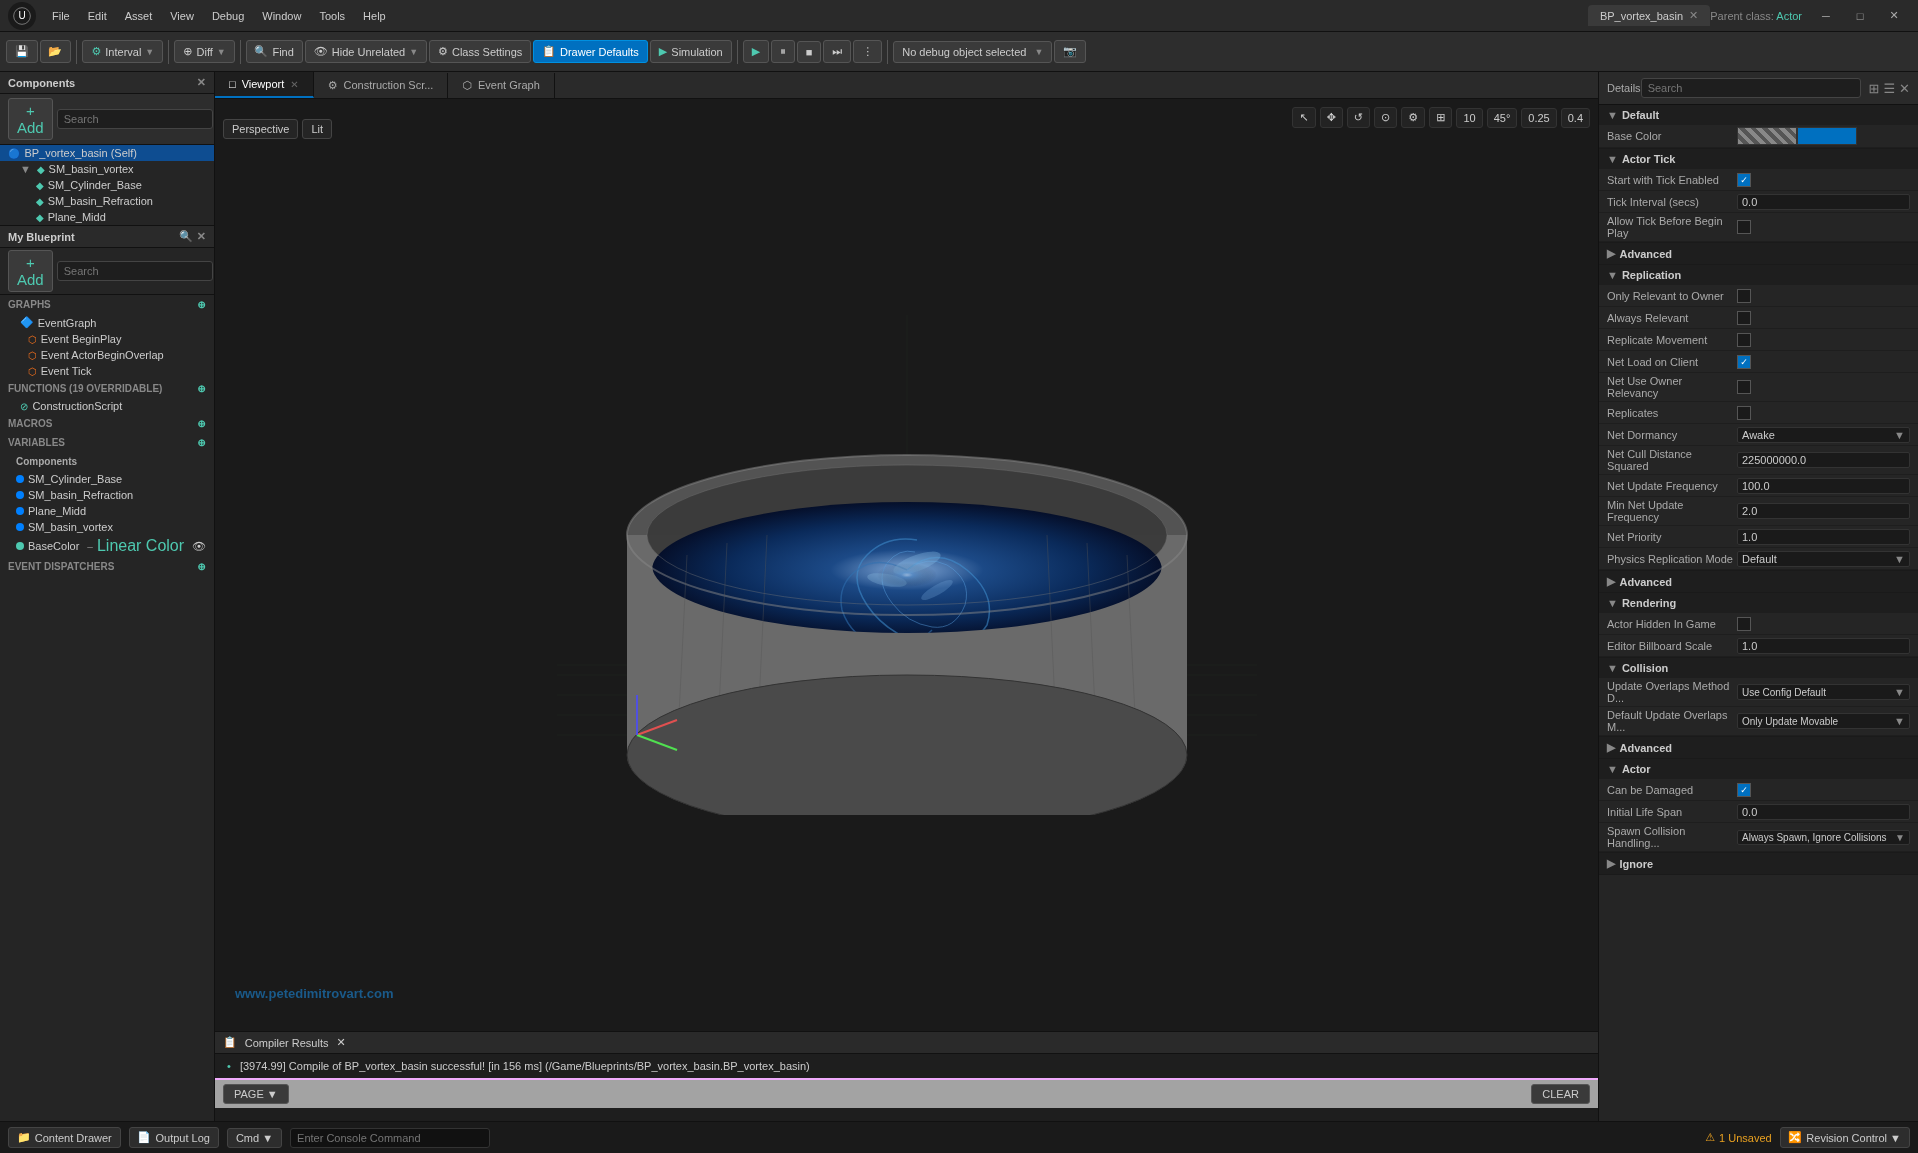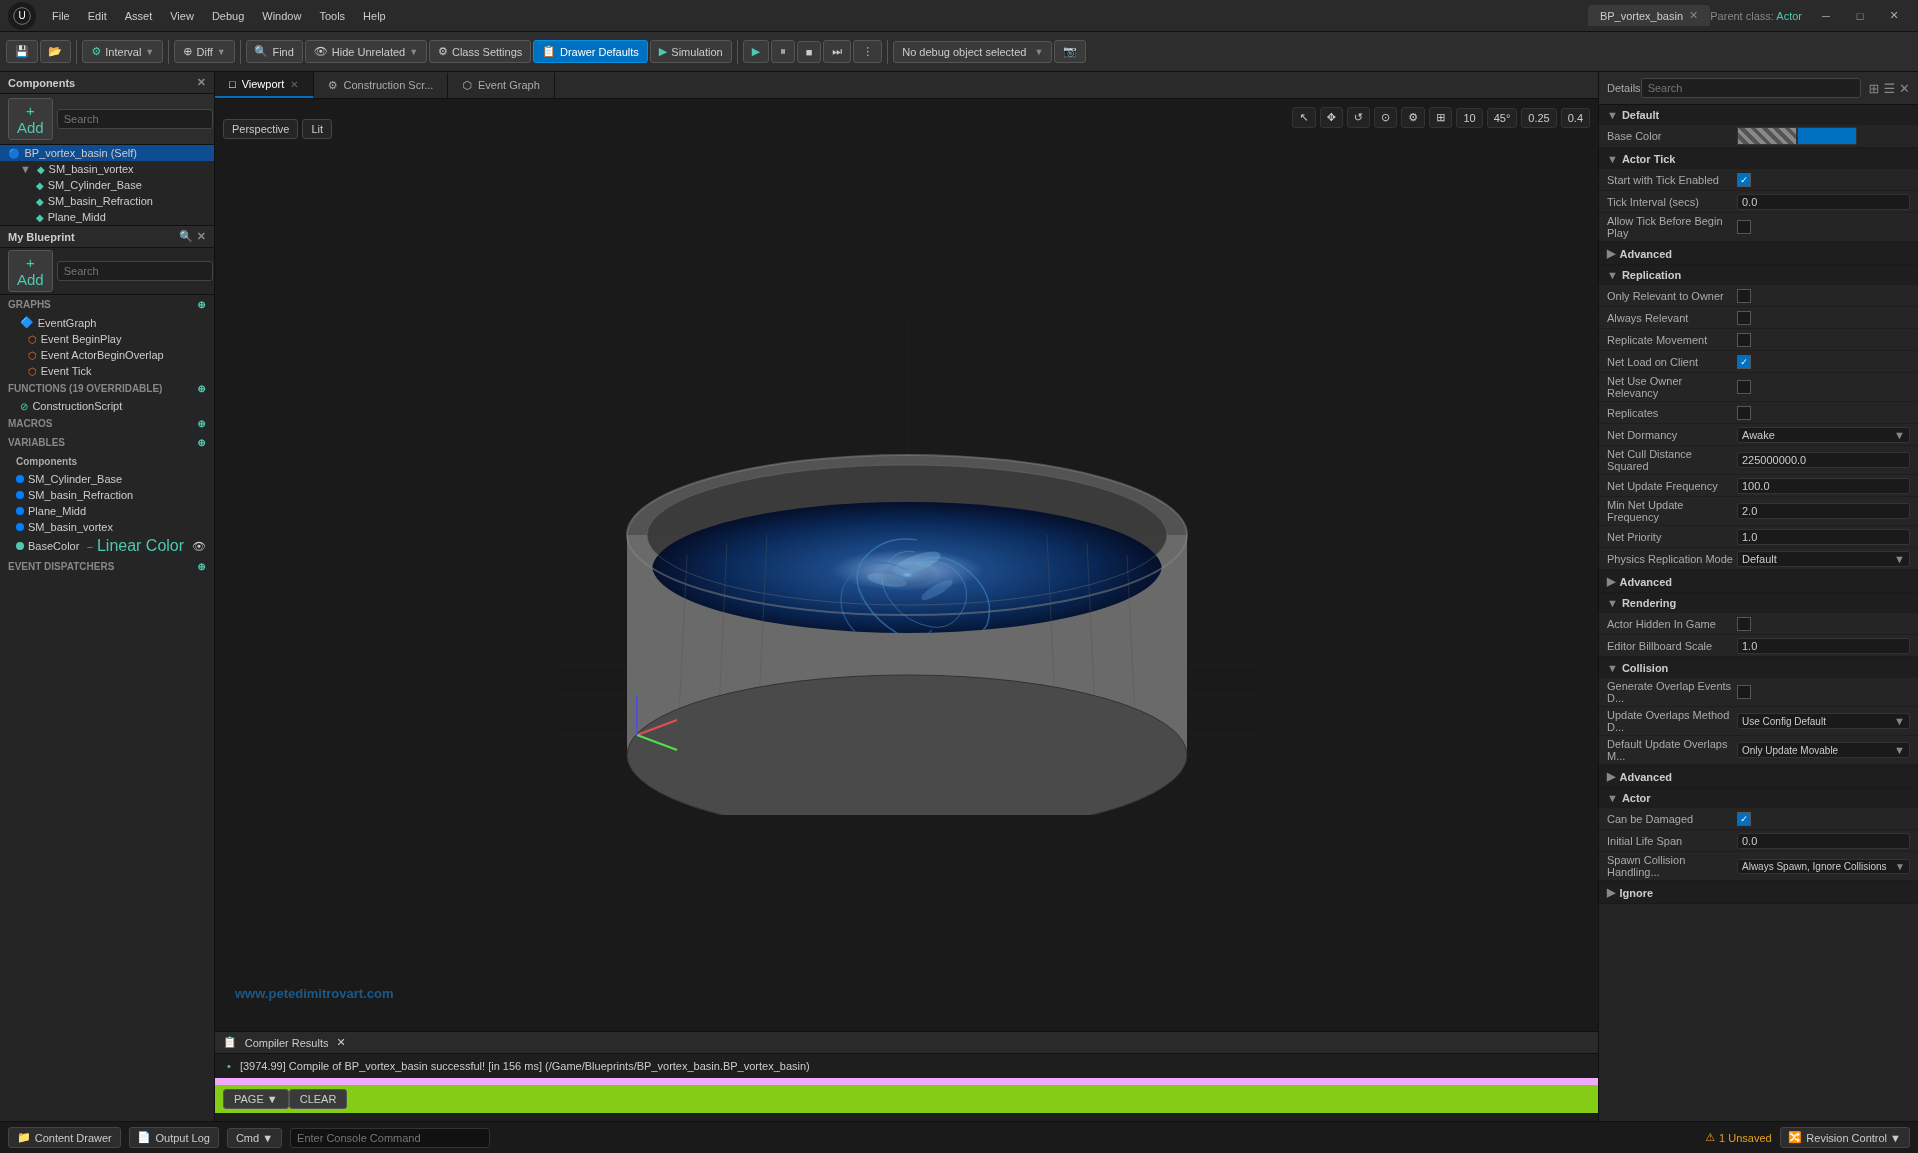--- a/index.html
+++ b/index.html
@@ -103,21 +103,21 @@
     .value-dropdown .arrow { color: #888; }
     .basin-scene { width: 100%; height: 100%; display: flex; align-items: center; justify-content: center; }
     .basin-svg { width: 700px; height: 500px; }
 
     
     ::-webkit-scrollbar { width: 6px; height: 6px; }
     ::-webkit-scrollbar-track { background: #1a1a1a; }
     ::-webkit-scrollbar-thumb { background: #555; border-radius: 3px; }
 
     
-    #page-bar { background: #84cc16; border-top: 7px solid #f0abfc; padding: 4px 8px; display: flex; align-items: center; justify-content: flex-start; }
+    #page-bar { background: #a3a3a3; border-top: 2px solid #f0abfc; padding: 4px 8px; display: flex; align-items: center; justify-content: space-between; }
     .page-btn { background: #3a3a3a; border: 1px solid #555; border-radius: 3px; padding: 3px 10px; color: #ccc; cursor: pointer; font-size: 11px; display: flex; align-items: center; gap: 4px; }
     .clear-btn { background: #3a3a3a; border: 1px solid #555; border-radius: 3px; padding: 3px 10px; color: #ccc; cursor: pointer; font-size: 11px; }
   </style>
 </head>
 <body>
 
 <div id="titlebar">
   <div class="logo">
     <svg viewBox="0 0 24 24" fill="white">
         <circle cx="12" cy="12" r="10" fill="#1a1a1a" stroke="#888" stroke-width="1"></circle>
@@ -630,26 +630,20 @@
           <div class="details-value">
             <input class="value-input" value="1.0" style="">
           </div>
         </div>
       </div>
 
       <div class="details-section">
         <div class="details-section-header">
           <span class="expand-arrow">▼</span>
           <span>Collision</span>
-        </div>
-        <div class="details-row">
-          <span class="details-label">Generate Overlap Events D...</span>
-          <div class="details-value">
-            <div class="value-checkbox"></div>
-          </div>
         </div>
         <div class="details-row">
           <span class="details-label">Update Overlaps Method D...</span>
           <div class="details-value">
             <div class="value-dropdown">
               <span style="font-size:10px;">Use Config Default</span>
                 <span class="arrow">▼</span>
             </div>
           </div>
         </div>

